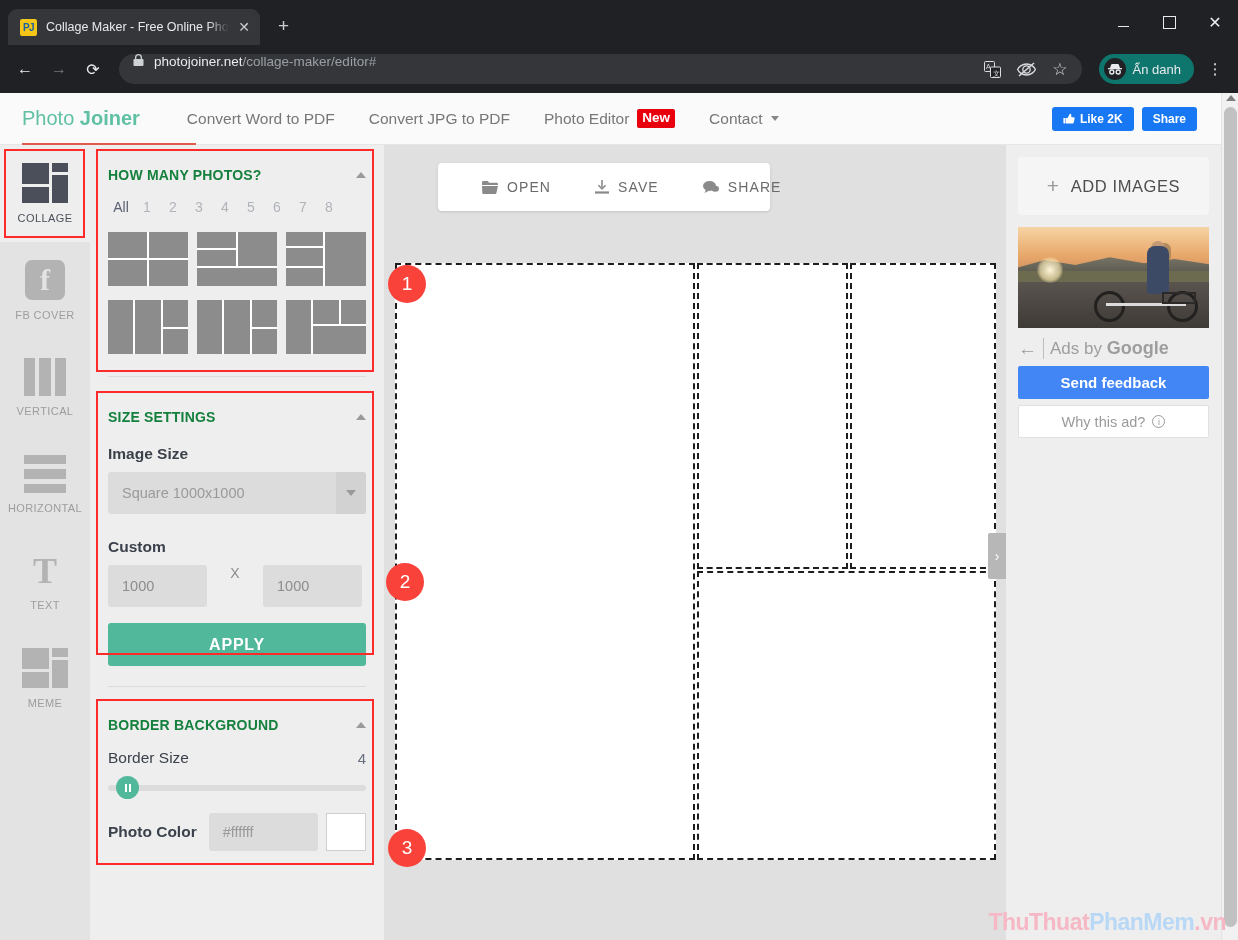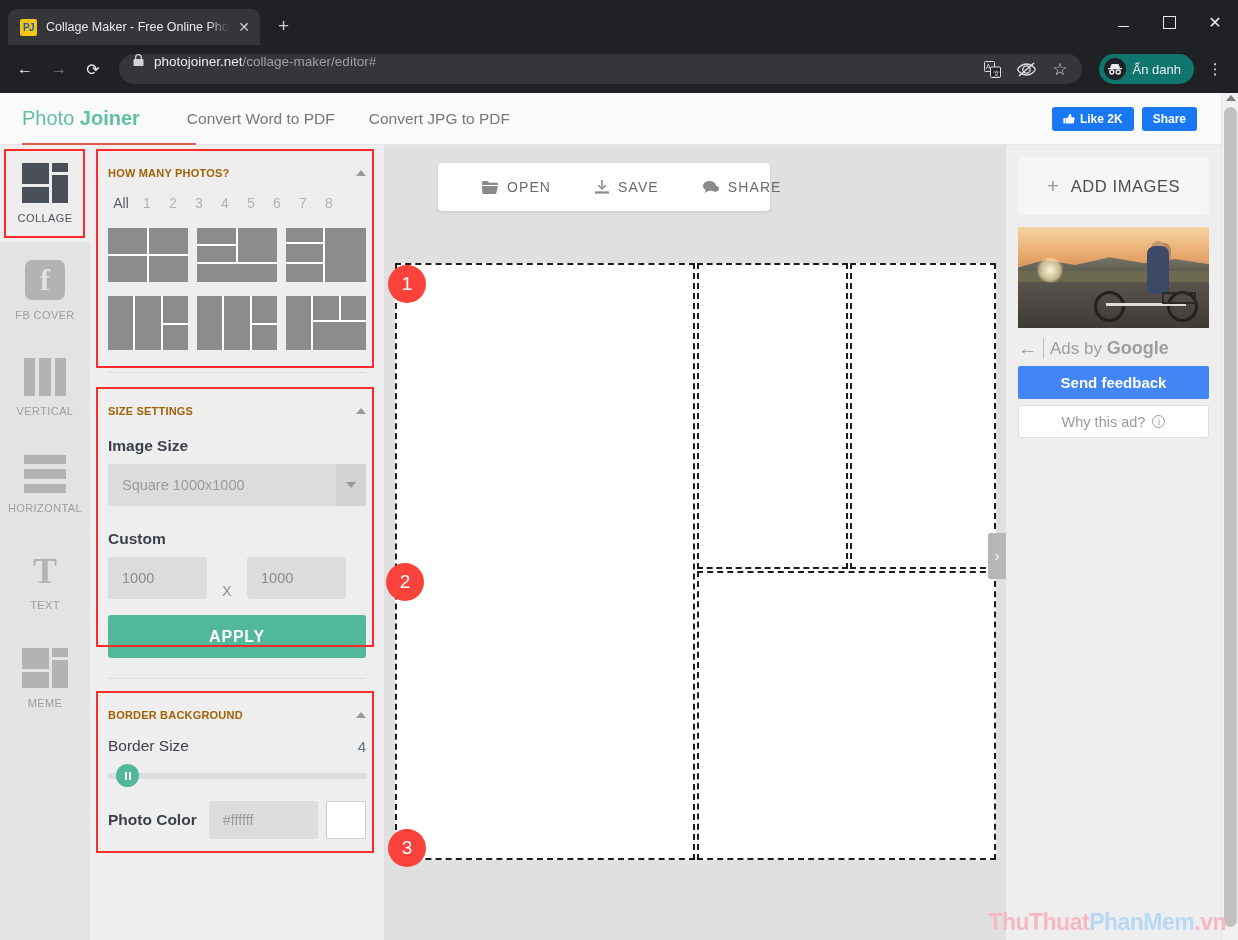--- a/index.html
+++ b/index.html
@@ -139,42 +139,42 @@
   .ic-text { font-size:36px;font-weight:700;color:#b3b3b3;font-family:"Liberation Serif",serif;line-height:38px;}
 
   
   .settings { width: 294px; background:#eeeeee; position: relative; }
   .panel { position:relative; padding: 0 18px; }
   .panel-divider { height:1px; background:#dcdcdc; margin: 0 18px; }
   .panel-head {
     display:flex; align-items:center; justify-content:space-between;
     padding: 22px 0 16px 0;
   }
-  .panel-title { font-size: 11px; color: #a16207; font-weight: 700; letter-spacing:.2px;}
+  .panel-title { font-size: 14px; color: #15803d; font-weight: 700; letter-spacing:.2px;}
   .chev-up { width:0;height:0;border-left:5px solid transparent;border-right:5px solid transparent;border-bottom:6px solid #9a9a9a;}
   .hl-box { position:absolute; border:2px solid #ff2b2b; pointer-events:none; }
 
   .num-row { display:flex; gap: 0; padding-bottom: 17px; }
   .num-row .n { width: 26px; text-align:center; font-size: 14px; color:#b0b4ba; }
   .num-row .n.sel { color:#5a6070; }
 
   .thumbs { display: grid; grid-template-columns: repeat(3, 1fr); gap: 14px 9px; padding-bottom: 22px;}
   .thumb-l { height: 54px; background:#fff; display:grid; gap:2px; padding:0; border:0;}
   .thumb-l i { background: #8c8c8c; display:block; }
 
   .field-label { font-size: 15.5px; color:#3b414b; font-weight:700; padding: 4px 0 9px 0;}
   .select {
     height: 42px; background:#dcdcdc; border-radius:3px; display:flex; align-items:center;
     padding-left: 14px; position:relative; margin-bottom: 20px;
   }
   .select .val { font-size: 14.5px; color:#9a9a9a; }
   .select .arrow { position:absolute; right:0; top:0; bottom:0; width:30px; background:#d2d2d2;
                    display:flex;align-items:center;justify-content:center;border-radius:0 3px 3px 0;}
   .select .arrow i { width:0;height:0;border-left:5px solid transparent;border-right:5px solid transparent;border-top:6px solid #999;}
-  .custom-row { display:flex; align-items:flex-end; gap: 0; margin-bottom: 16px;}
+  .custom-row { display:flex; align-items:flex-start; gap: 8px; margin-bottom: 16px;}
   .numbox { width: 99px; height: 42px; background:#dcdcdc; border-radius:3px; display:flex;align-items:center;
             padding-left:14px; font-size:14.5px; color:#8d8d8d;}
   .xsep { width: 40px; text-align:center; font-size:14px; color:#8d8d8d;}
   .apply-btn {
     height: 43px; background:#52b89b; color:#fff; font-size: 16px; font-weight:700; letter-spacing:.8px;
     display:flex; align-items:center; justify-content:center; border-radius:3px; margin-bottom: 20px;
   }
 
   .slider-row { display:flex; align-items:center; justify-content:space-between; padding-bottom: 10px;}
   .slider-row .lab { font-size:15.5px;color:#3b414b;font-weight:400;}
@@ -325,20 +325,28 @@
   </div>
 
   <div class="page">
 
     <div class="sitenav">
       <div class="brand">
         <span class="light">Photo </span><b>Joiner</b>
       </div>
       <div class="navlink">Convert Word to PDF</div>
       <div class="navlink">Convert JPG to PDF</div>
+      <div class="navlink">
+        <span>Photo Editor</span>
+        <span class="badge-new">New</span>
+      </div>
+      <div class="navlink">
+        <span>Contact</span>
+        <span class="caret-dn"></span>
+      </div>
       <div class="fbgroup">
         <div class="fbbtn">
           <svg width="12" height="12" viewBox="0 0 12 12">
               <path d="M3 5h1.6l1.8-3.6A1 1 0 018.3 2v2.3h2.3a1 1 0 011 1.2l-.8 3.9a1.2 1.2 0 01-1.2 1H3z" fill="#fff"></path>
               <rect x="0.4" y="5" width="2.1" height="5.4" rx=".4" fill="#fff"></rect>
             </svg>
           <span>Like 2K</span>
         </div>
         <div class="fbbtn">
           <span>Share</span>

